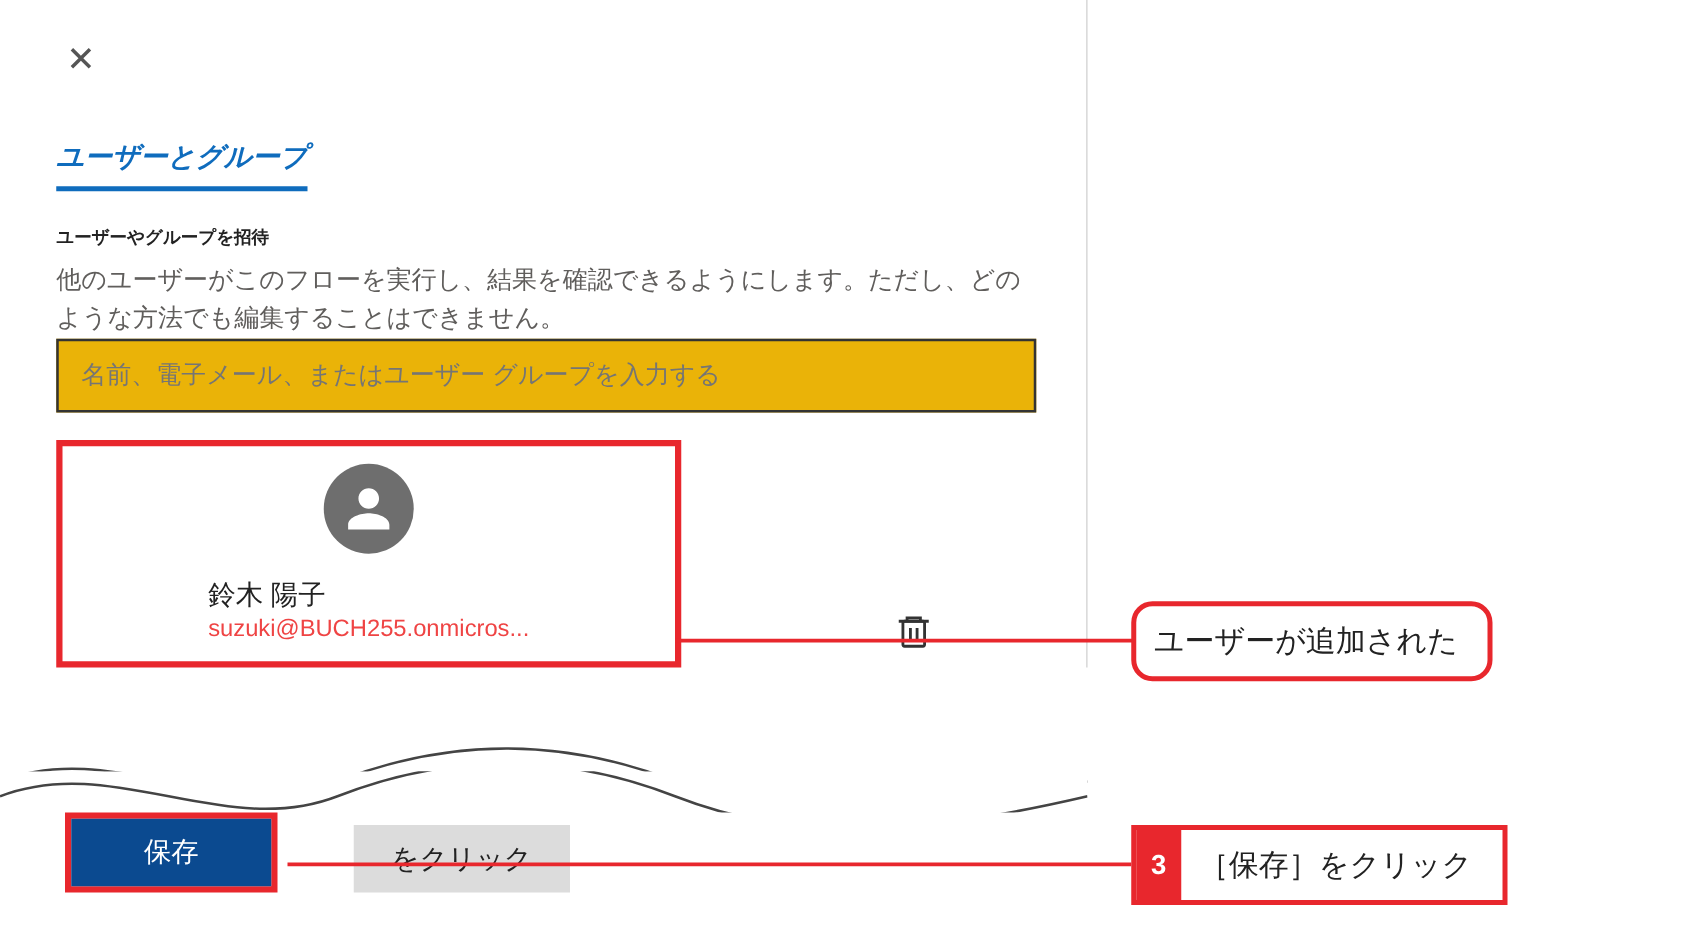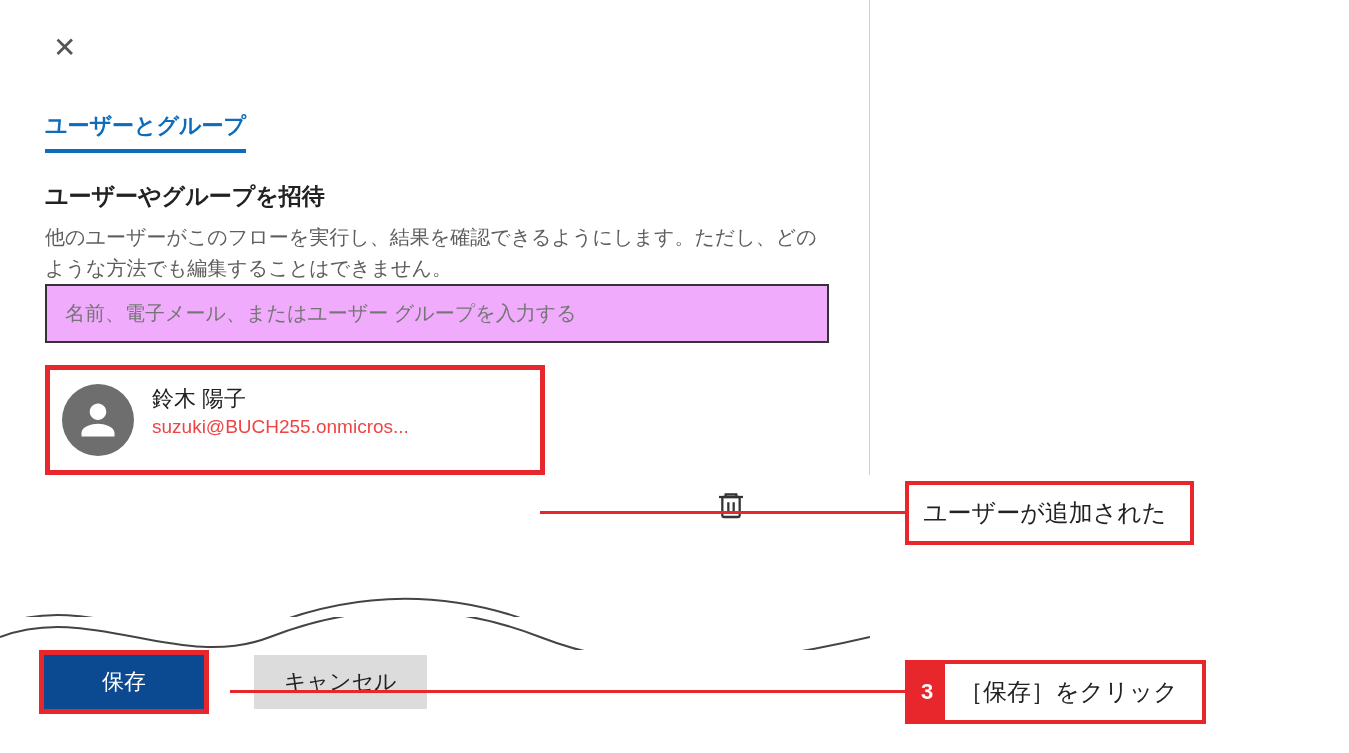--- a/index.html
+++ b/index.html
@@ -31,67 +31,70 @@
       cursor: pointer;
       line-height: 1;
       padding: 4px 8px;
     }
 
     .tabs {
       display: flex;
       gap: 20px;
       padding: 0 40px;
       margin-top: 25px;
+      font-style: italic;
     }
     .tab {
       font-size: 22px;
       padding-bottom: 8px;
       cursor: pointer;
       color: #323130;
     }
     .tab.active {
       color: #0F6CBD;
       font-weight: 600;
       border-bottom: 4px solid #0F6CBD;
     }
 
     .section {
       padding: 28px 40px 0 40px;
     }
     .section-title {
-      font-size: 23px;
+      font-size: 14px;
       font-weight: 600;
       color: #222;
       margin-bottom: 10px;
     }
     .section-desc {
       font-size: 20px;
       color: #605e5c;
       line-height: 1.55;
     }
 
     .invite-input {
       width: 100%;
       padding: 16px 18px;
       font-size: 20px;
       color: #605e5c;
       border: 2px solid #333;
-      background: #f0abfc;
+      background: #eab308;
     }
 
     .user-row-wrap {
       border: 5px solid #E8272D;
       margin-top: 22px;
       padding: 14px 12px;
       position: relative;
       width: 500px;
     }
     .user-row {
       display: flex;
+      align-items: center;
       gap: 18px;
+      flex-direction: column;
     }
     .avatar {
       width: 72px;
       height: 72px;
       border-radius: 50%;
       background: #6E6E6E;
       display: flex;
       align-items: center;
       justify-content: center;
     }
@@ -113,26 +116,26 @@
       width: 870px;
       height: 60px;
       pointer-events: none;
     }
     .wave-top { top: 585px; }
     .wave-bot { top: 617px; }
 
     .footer {
       position: absolute;
       top: 650px;
-      left: 3px;
+      left: 16px;
       width: 865px;
       padding: 0 36px 20px 36px;
       display: flex;
-      align-items: center;
-      gap: 45px;
+      align-items: flex-end;
+      gap: 61px;
       background: #fff;
     }
     .save-wrap { border: 5px solid #E8272D; }
     .save-btn {
       background: #0b4a90;
       color: #fff;
       font-size: 22px;
       border: none;
       padding: 12px 58px;
       cursor: pointer;
@@ -162,21 +165,21 @@
       width: 36px;
       align-self: stretch;
       display: flex;
       align-items: center;
       justify-content: center;
       font-weight: 600;
       font-size: 22px;
     }
     .callout .txt { padding: 12px 24px 12px 14px; white-space: nowrap; }
 
-    .callout-1 { left: 905px; top: 481px; }
+    .callout-1 { left: 905px; top: 481px; border-radius: 17px; }
     .callout-2 { left: 905px; top: 660px; }
 
     .conn-line {
       position: absolute;
       background: #E8272D;
       height: 3px;
     }
     .conn-1 { left: 540px; top: 511px; width: 366px; }
     .conn-2 { left: 230px; top: 690px; width: 676px; }
   </style>
@@ -227,21 +230,21 @@
 </svg>
 <svg class="wave-mask wave-bot" viewBox="0 0 870 60" preserveAspectRatio="none">
   <path d="M0 20 C 90 -15, 180 55, 270 20 S 450 -15, 540 20 S 720 55, 870 20 L870 0 L0 0 Z" fill="#fff"></path>
   <path d="M0 20 C 90 -15, 180 55, 270 20 S 450 -15, 540 20 S 720 55, 870 20" fill="none" stroke="#444" stroke-width="2"></path>
 </svg>
 
 <div class="footer">
   <div class="save-wrap">
     <button class="save-btn">保存</button>
   </div>
-  <button class="cancel-btn">キャンセル</button>
+  <button class="cancel-btn">をクリック</button>
 </div>
 
 <div class="conn-line conn-1"></div>
 <div class="conn-line conn-2"></div>
 
 <div class="callout callout-1">
   <div class="txt">ユーザーが追加された</div>
 </div>
 <div class="callout callout-2">
   <div class="num">3</div>

